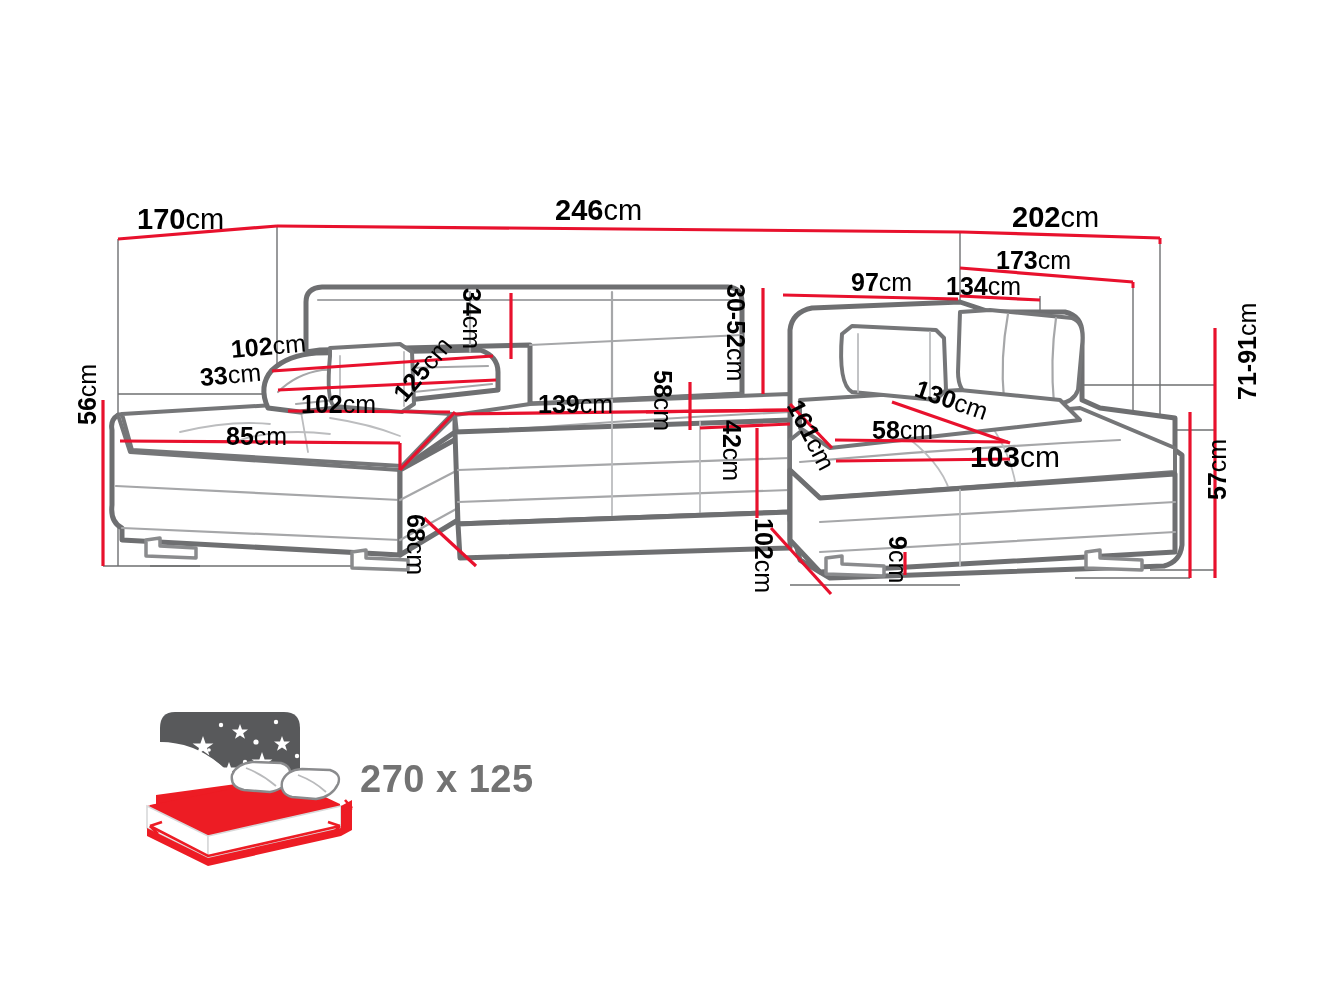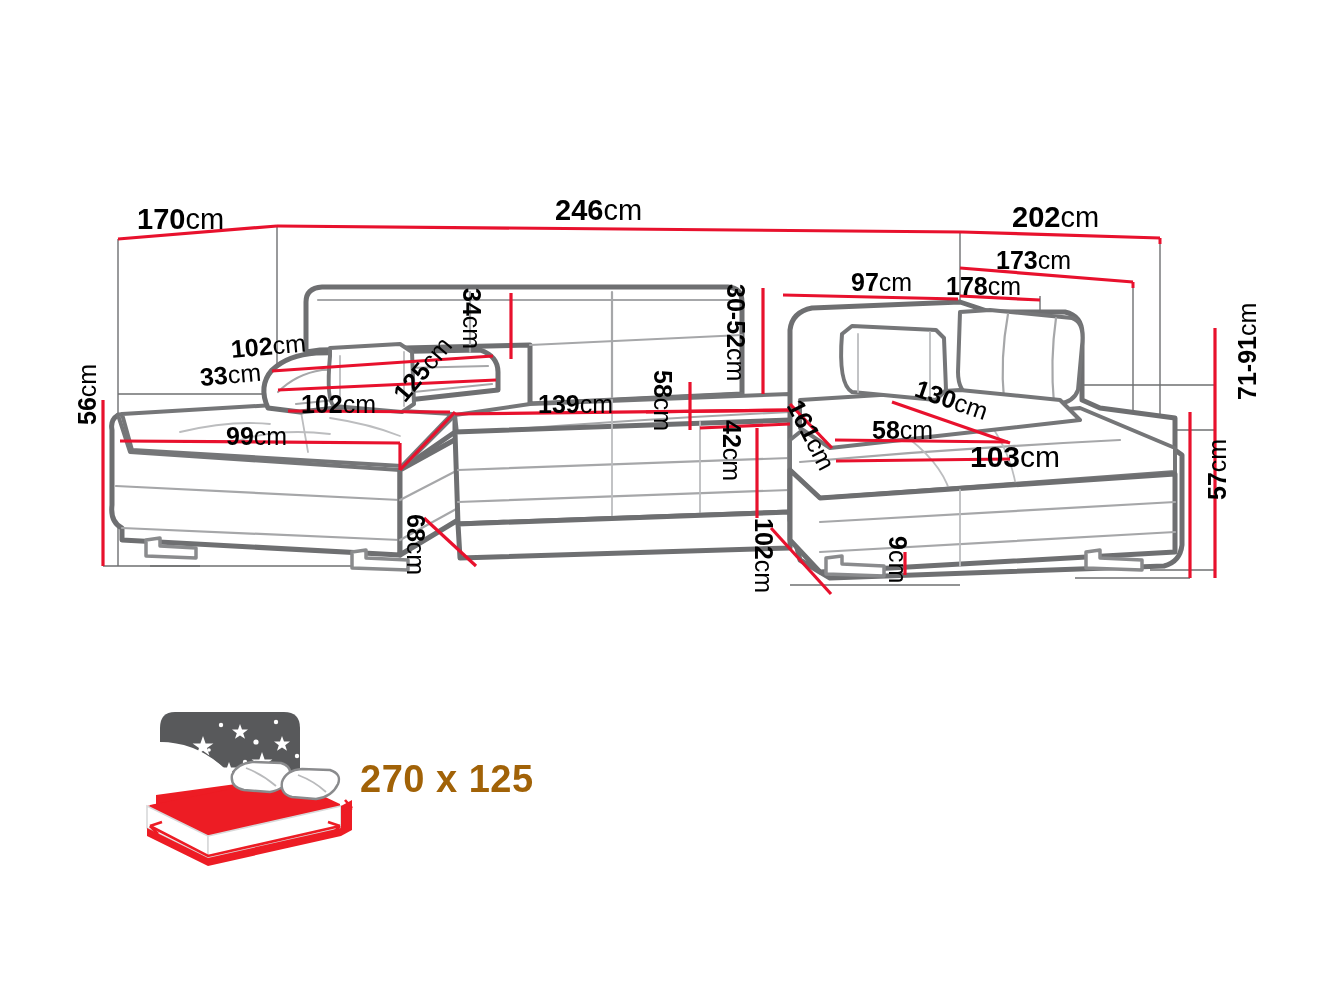--- a/index.html
+++ b/index.html
@@ -21,21 +21,21 @@
     line-height:1;
     font-family:"Liberation Sans", sans-serif;
     user-select:none;
   }
   .dim .n{font-weight:700;}
   .dim .u{font-weight:400;}
 
   .bedlabel{
     position:absolute;
     white-space:nowrap;
-    color:#a16207;
+    color:#737373;
     font-weight:700;
     font-family:"Liberation Sans", sans-serif;
     line-height:1;
     user-select:none;
   }
 </style>
 </head>
 <body>
 
 <div id="stage">
@@ -305,37 +305,37 @@
 
   <div class="dim" style="left:996px;top:248px;font-size:25px;">
     <span class="n">173</span><span class="u">cm</span>
   </div>
 
   <div class="dim" style="left:832px;top:270px;font-size:25px;margin-left:19px;">
     <span class="n">97</span><span class="u">cm</span>
   </div>
 
   <div class="dim" style="left:946px;top:274px;font-size:25px;">
-    <span class="n">178</span><span class="u">cm</span>
+    <span class="n">134</span><span class="u">cm</span>
   </div>
 
   <div class="dim" style="left:231px;top:337px;font-size:25px;transform:rotate(-5deg);transform-origin:left center;">
     <span class="n">102</span><span class="u">cm</span>
   </div>
 
   <div class="dim" style="left:200px;top:365px;font-size:25px;transform:rotate(-5deg);transform-origin:left center;">
     <span class="n">33</span><span class="u">cm</span>
   </div>
 
   <div class="dim" style="left:301px;top:392px;font-size:25px;">
     <span class="n">102</span><span class="u">cm</span>
   </div>
 
   <div class="dim" style="left:226px;top:424px;font-size:25px;">
-    <span class="n">99</span><span class="u">cm</span>
+    <span class="n">85</span><span class="u">cm</span>
   </div>
 
   <div class="dim" style="left:389px;top:390px;font-size:25px;transform:rotate(-50deg);transform-origin:left top;">
     <span class="n">125</span><span class="u">cm</span>
   </div>
 
   <div class="dim" style="left:538px;top:392px;font-size:25px;">
     <span class="n">139</span><span class="u">cm</span>
   </div>
 

